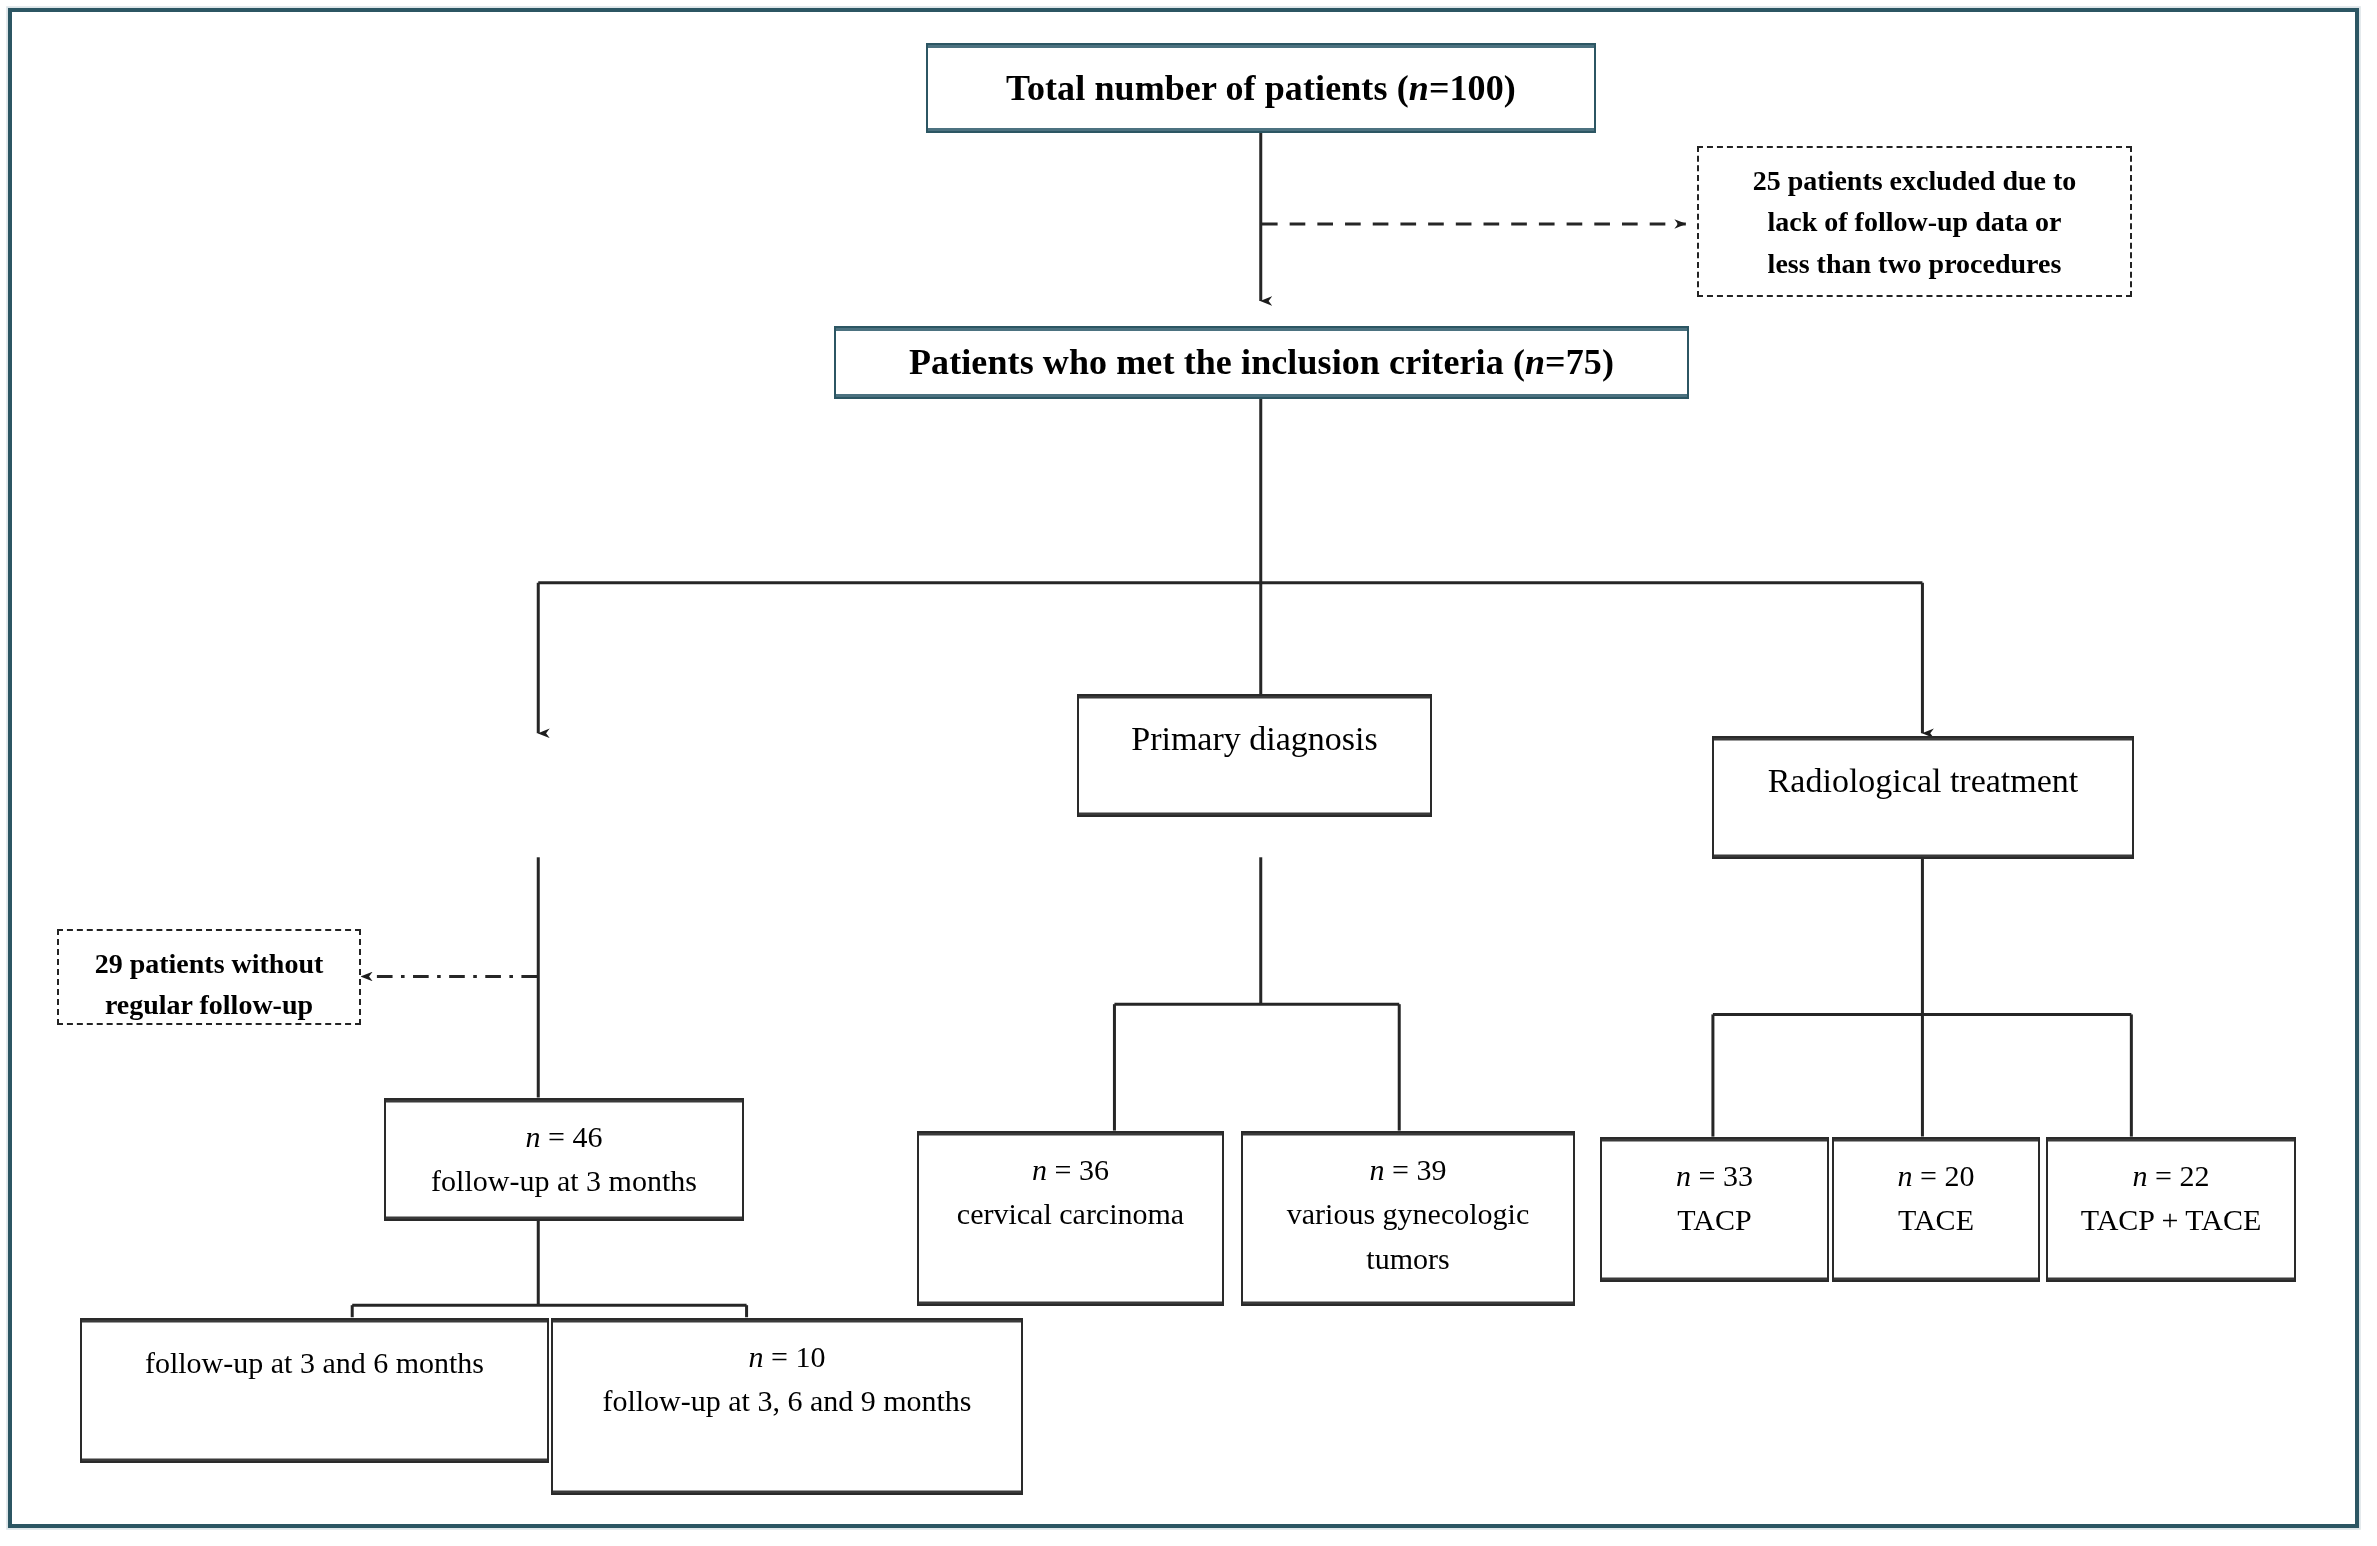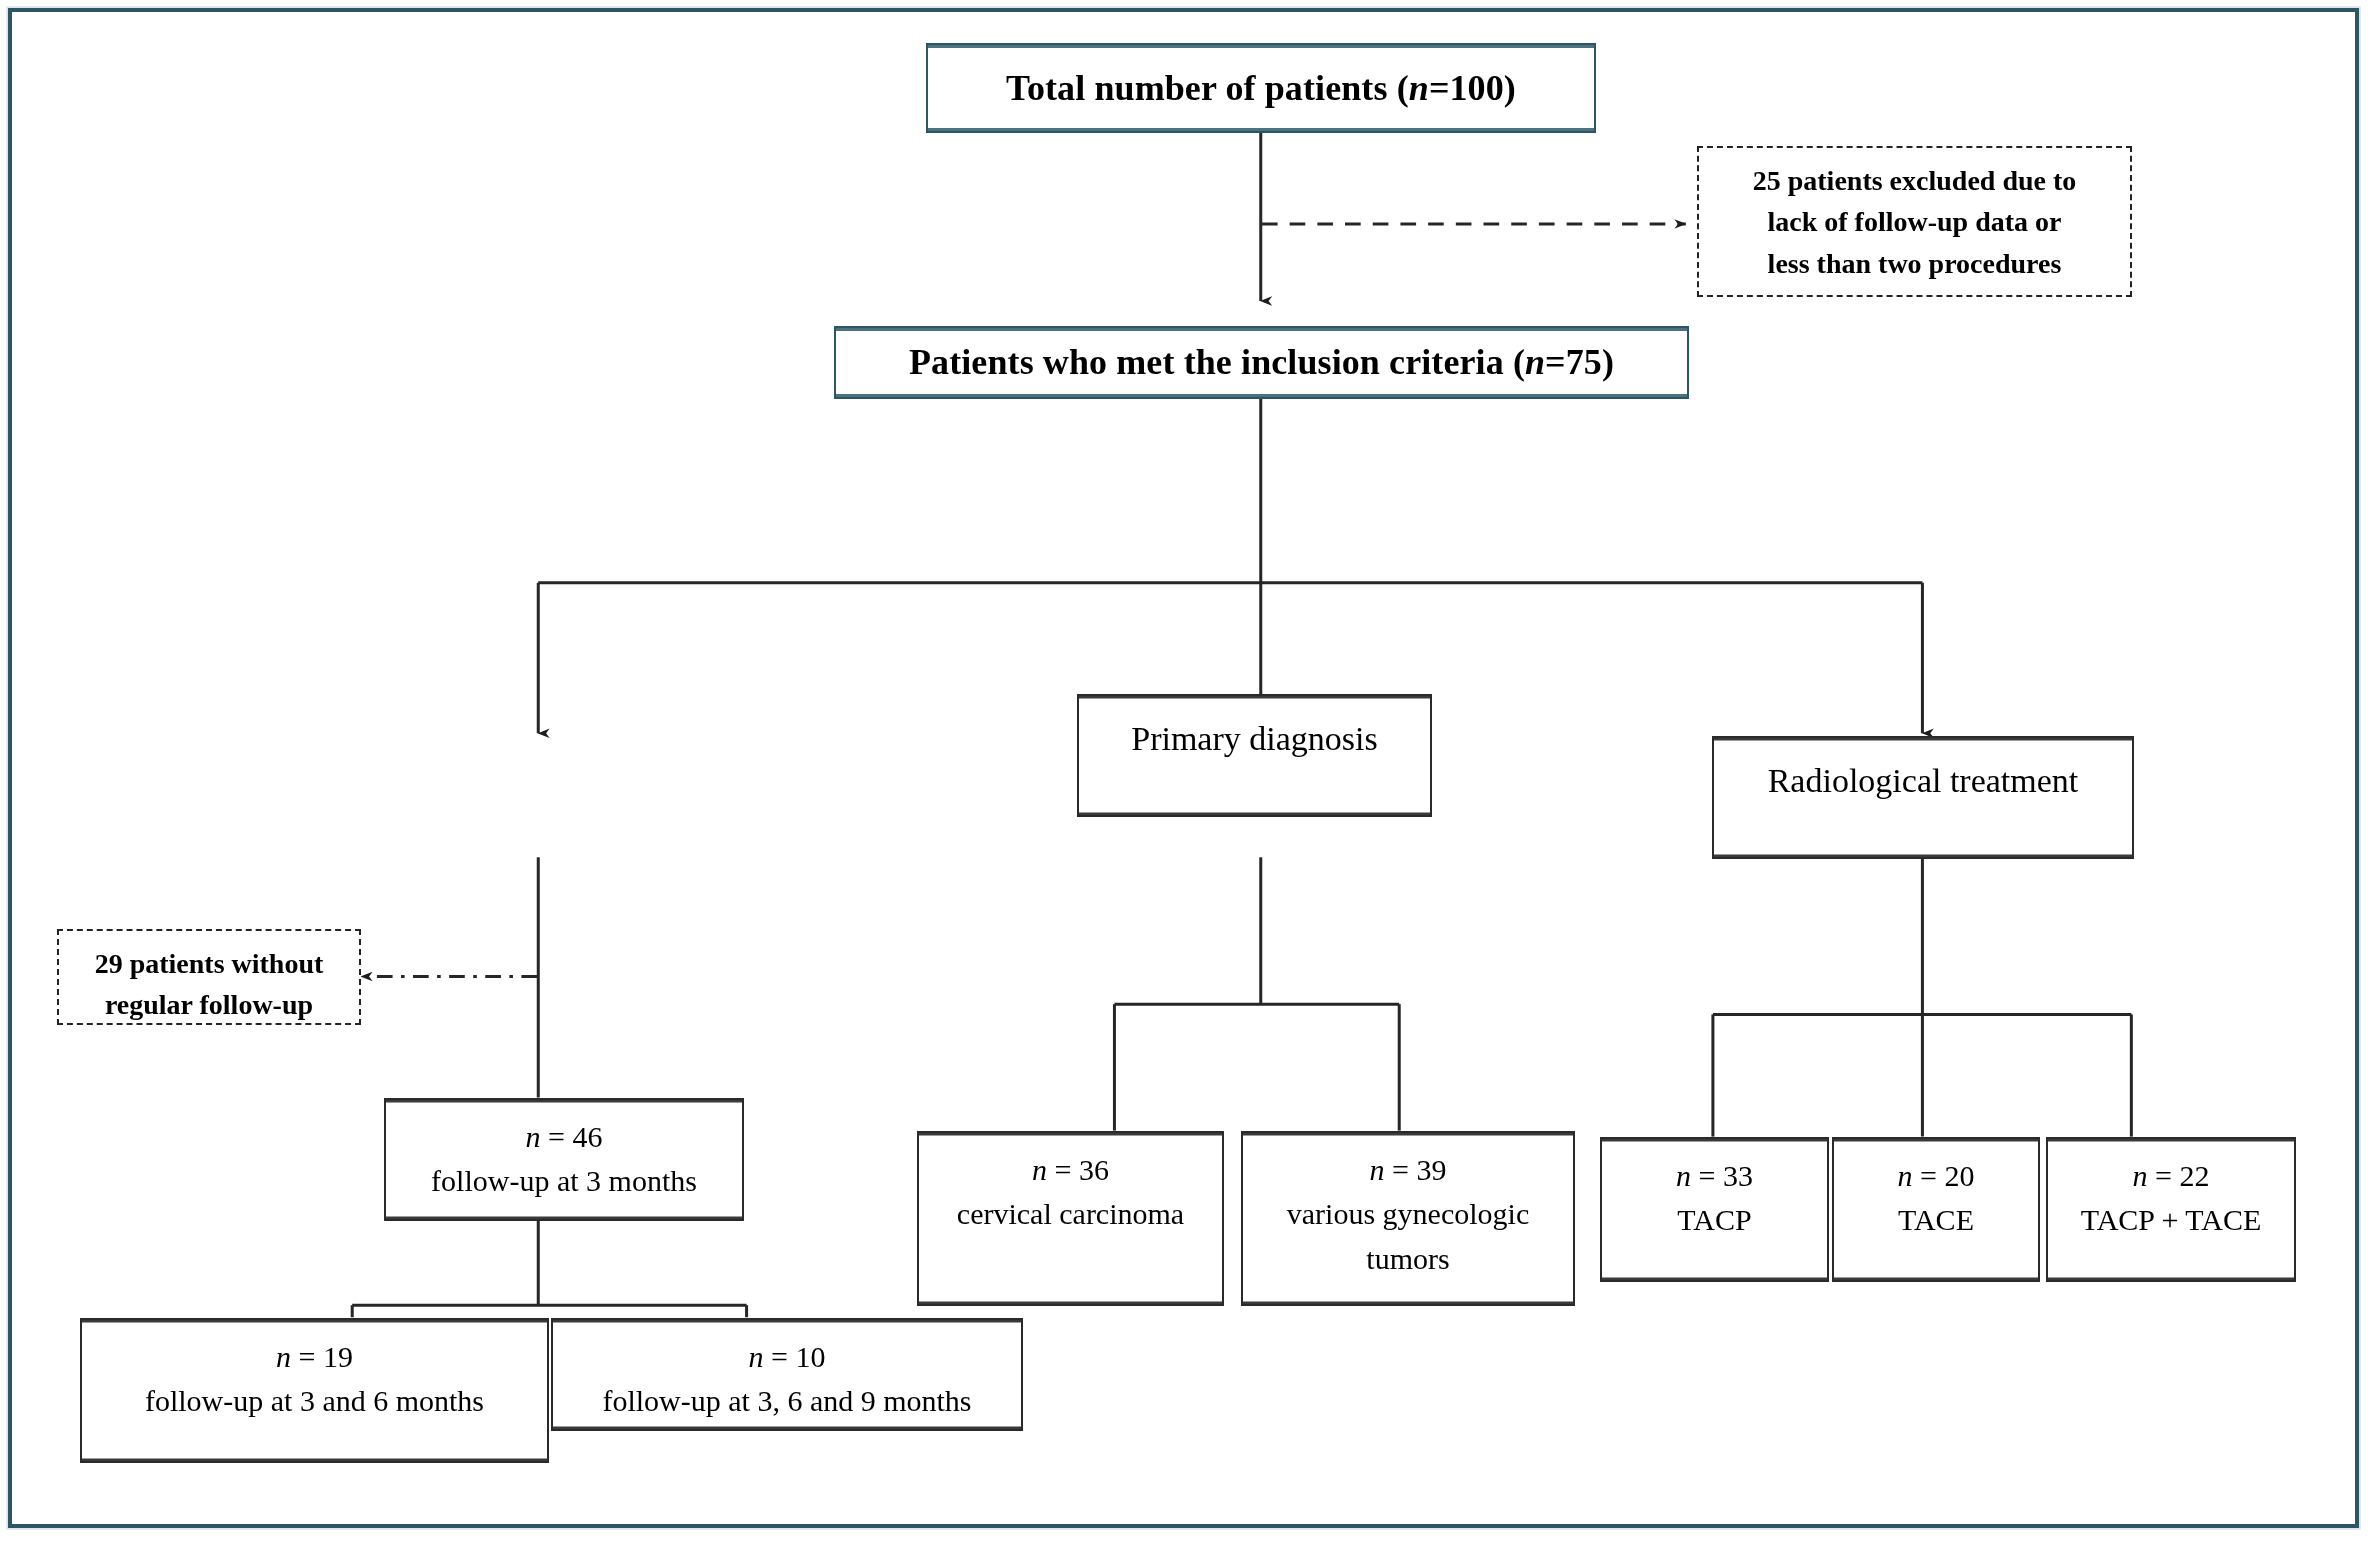--- a/index.html
+++ b/index.html
@@ -162,27 +162,24 @@
   </div>
 
   <div class="node solid-dark pad-top-md" style="left:384px; top:1098px; width:360px; height:123px;">
     <span class="txt fs-leaf">
       <em class="n">n</em><span> = 46</span>
     </span>
     <span class="txt fs-leaf line2">follow-up at 3 months</span>
   </div>
 
   <div class="node solid-dark pad-top-md" style="left:80px; top:1318px; width:469px; height:145px;">
-    <span class="txt fs-leaf">
-      <em class="n">n</em><span> = 19</span>
-    </span>
     <span class="txt fs-leaf line2">follow-up at 3 and 6 months</span>
   </div>
 
-  <div class="node solid-dark pad-top-md" style="left:551px; top:1318px; width:472px; height:113px;">
+  <div class="node solid-dark pad-top-md" style="left:551px; top:1318px; width:472px; height:177px;">
     <span class="txt fs-leaf">
       <em class="n">n</em><span> = 10</span>
     </span>
     <span class="txt fs-leaf line2">follow-up at 3, 6 and 9 months</span>
   </div>
 
   <div class="node solid-dark pad-top-md" style="left:917px; top:1131px; width:307px; height:175px;">
     <span class="txt fs-leaf">
       <em class="n">n</em><span> = 36</span>
     </span>

